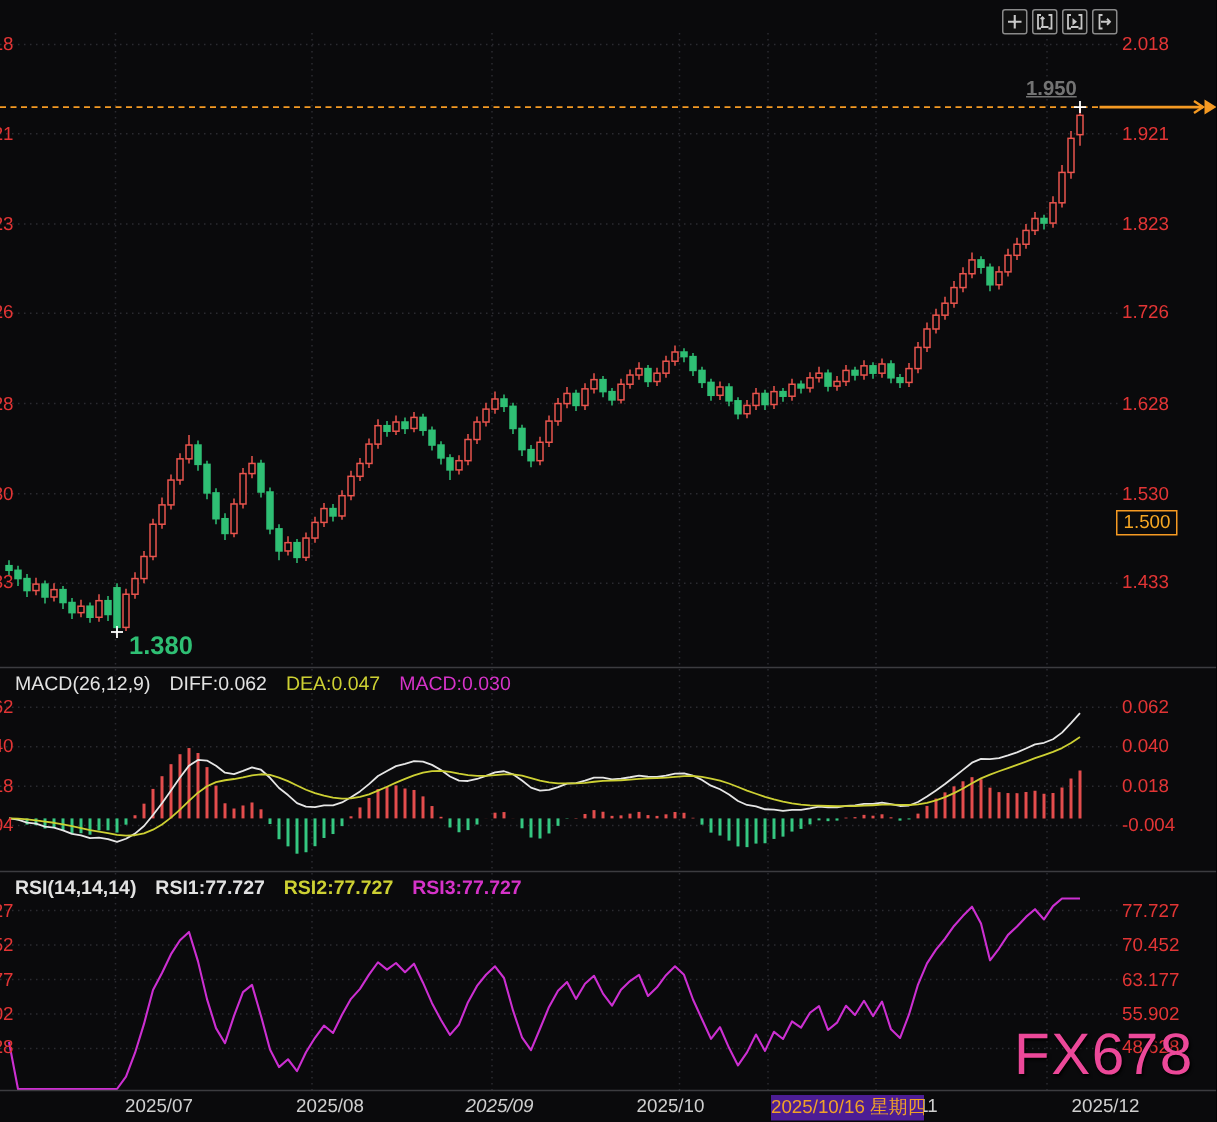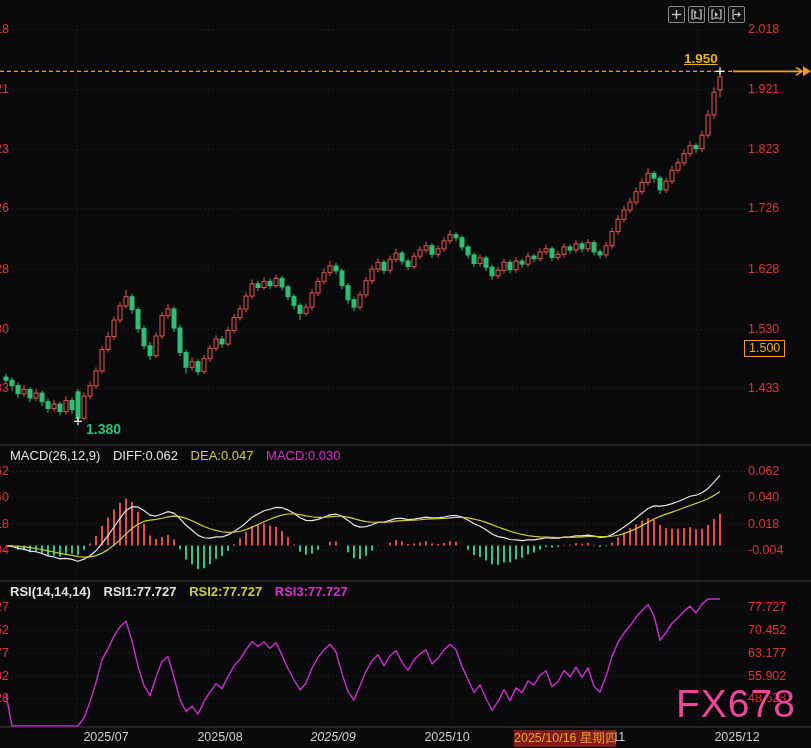--- a/index.html
+++ b/index.html
@@ -11,27 +11,27 @@
   .title-tf{color:#e8a33d;}
   .minus-circle{width:13px;height:13px;display:inline-block;}
   .toolbar{position:absolute;right:66px;top:6px;display:flex;gap:3px;}
   .tool-icon{width:15px;height:15px;border:1px solid #8a8a8a;border-radius:2px;
              display:flex;align-items:center;justify-content:center;background:#111;}
   .yr{position:absolute;left:748px;color:#e23535;font-size:12.5px;line-height:15px;}
   .yl{position:absolute;left:0;width:9px;overflow:hidden;color:#e23535;font-size:12.5px;line-height:15px;}
   .yl span{float:right;white-space:nowrap;}
   .alert-box{position:absolute;left:744px;top:340px;border:1px solid #f59a23;color:#f5a623;
              font-size:12.5px;line-height:15px;padding:0 4px;background:#0a0a0c;}
-  .hi-label{position:absolute;left:684px;top:51px;color:#eab308;font-size:13.5px;font-weight:bold;text-decoration:underline;}
-  .lo-label{position:absolute;left:86px;top:421px;color:#2fbf74;font-size:14px;font-weight:bold;}
+  .hi-label{position:absolute;left:684px;top:51px;color:#737373;font-size:13.5px;font-weight:bold;text-decoration:underline;}
+  .lo-label{position:absolute;left:86px;top:421px;color:#2fbf74;font-size:17px;font-weight:bold;}
   .ind-header{position:absolute;left:10px;font-size:13px;white-space:nowrap;}
   .ind-header .w{color:#e2e2e2;} .ind-header .y{color:#cdd033;margin-top:23px;} .ind-header .m{color:#d633c9;}
   .ind-header span{margin-right:9px;}
   .month{position:absolute;top:730px;transform:translateX(-50%);color:#cfcfcf;font-size:12.5px;white-space:nowrap;}
-  .date-highlight{position:absolute;left:514px;top:730px;width:102px;overflow:hidden;background:#7f1d1d;
+  .date-highlight{position:absolute;left:514px;top:730px;width:102px;overflow:hidden;background:#4c1d95;
                   color:#f0a128;font-size:12.5px;white-space:nowrap;}
   .fx-watermark{position:absolute;left:676px;top:682px;font-size:39px;color:#ec4899;letter-spacing:1px;
                 text-shadow:1px 1px 2px #000;}
 </style>
 </head>
 <body>
 
 <div class="app">
 
   <svg id="chart" width="811" height="748">

